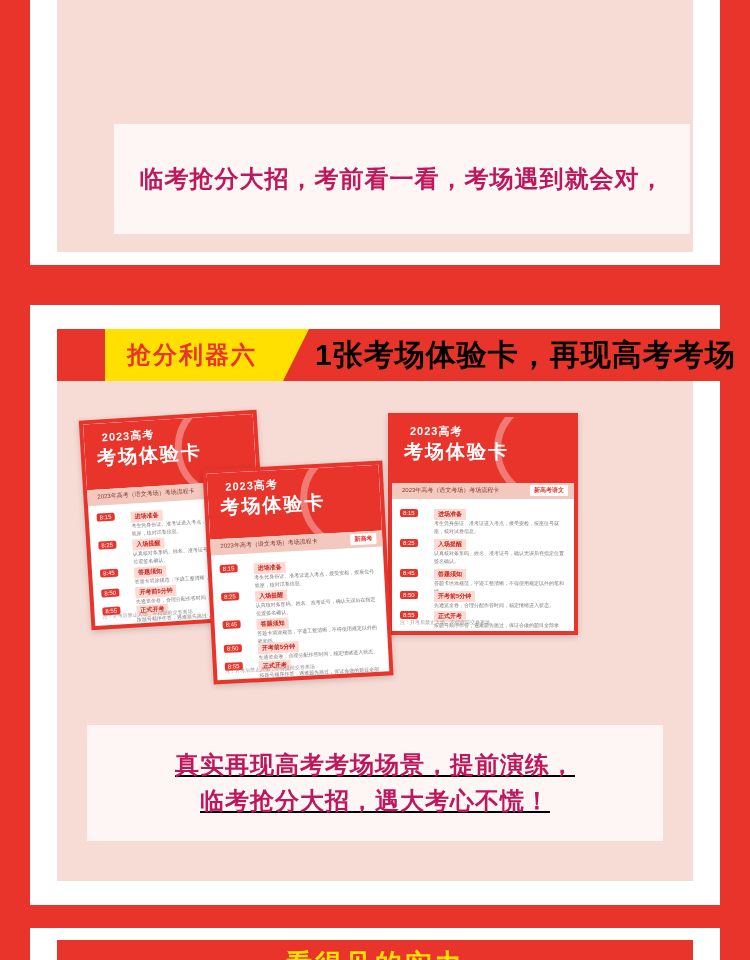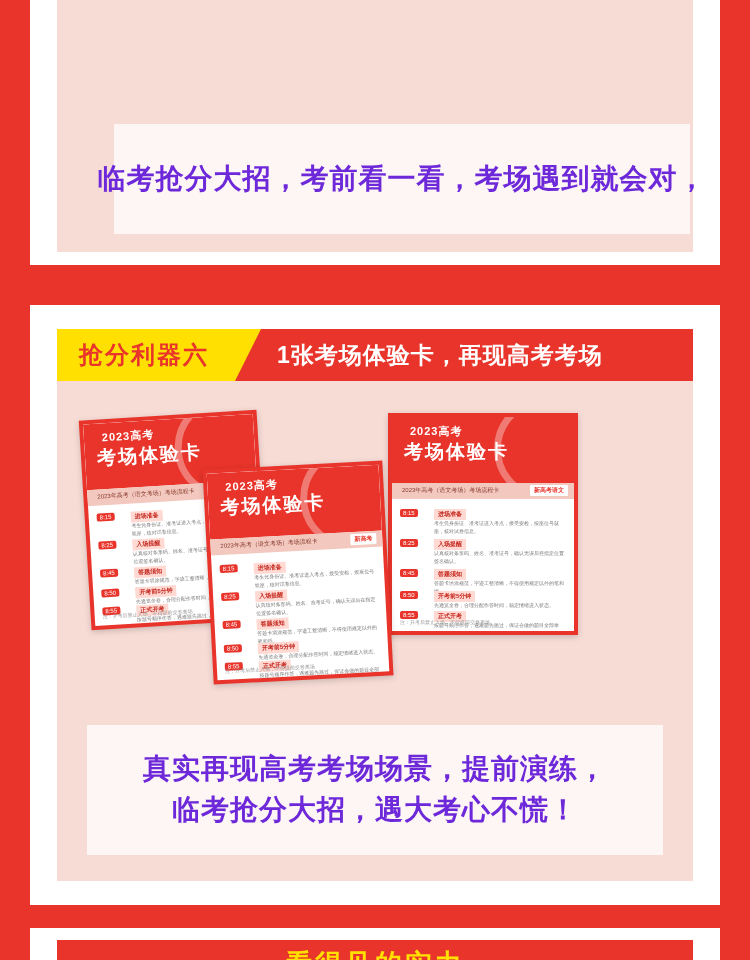--- a/index.html
+++ b/index.html
@@ -45,22 +45,22 @@
     position: absolute;
     background: #fdf6f4;
     box-sizing: border-box;
     display: flex;
     flex-direction: column;
     align-items: center;
     justify-content: center;
     gap: 10px;
   }
   .caption .cap-line {
-    color: #6d28d9;
-    font-size: 28px;
+    color: #be185d;
+    font-size: 24px;
     font-weight: bold;
     letter-spacing: 1px;
     white-space: nowrap;
     line-height: 1.1;
   }
 
   
   .sec-two {
     position: absolute;
     left: 30px;
@@ -80,20 +80,21 @@
   
   .hdr-bar {
     position: absolute;
     left: 27px;
     top: 24px;
     width: 636px;
     height: 52px;
     background: #e8342a;
     display: flex;
     align-items: center;
+    padding-left: 48px;
   }
   .hdr-tag {
     position: relative;
     height: 52px;
     background: #ffe000;
     color: #e8342a;
     font-size: 24px;
     font-weight: bold;
     display: flex;
     align-items: center;
@@ -105,24 +106,24 @@
     content: "";
     position: absolute;
     right: -26px;
     top: 0;
     width: 0;
     height: 0;
     border-top: 52px solid #ffe000;
     border-right: 26px solid transparent;
   }
   .hdr-title {
-    color: #ffffff;
-    font-size: 23px;
-    font-weight: bold;
-    margin-left: 42px;
+    color: #000000;
+    font-size: 30px;
+    font-weight: bold;
+    margin-left: 32px;
     letter-spacing: 1px;
   }
 
   
   .card {
     position: absolute;
     background: #e8342a;
     padding: 4px;
     box-sizing: border-box;
     box-shadow: 0 2px 6px rgba(0,0,0,0.18);
@@ -239,21 +240,22 @@
   }
 
   .c-left  { left: 55px;  top: 110px;  width: 178px; height: 210px; transform: rotate(-3.5deg); }
   .c-mid   { left: 178px; top: 160px;  width: 180px; height: 215px; transform: rotate(-3deg); }
   .c-right { left: 358px; top: 108px;  width: 190px; height: 222px; }
 
   .cap-two {
     left: 57px;
     top: 420px;
     width: 576px;
-    height: 130px;
+    height: 116px;
+    text-decoration: underline;
   }
 
   
   .sec-three {
     position: absolute;
     left: 30px;
     top: 928px;
     width: 690px;
     height: 120px;
     background: #ffffff;

